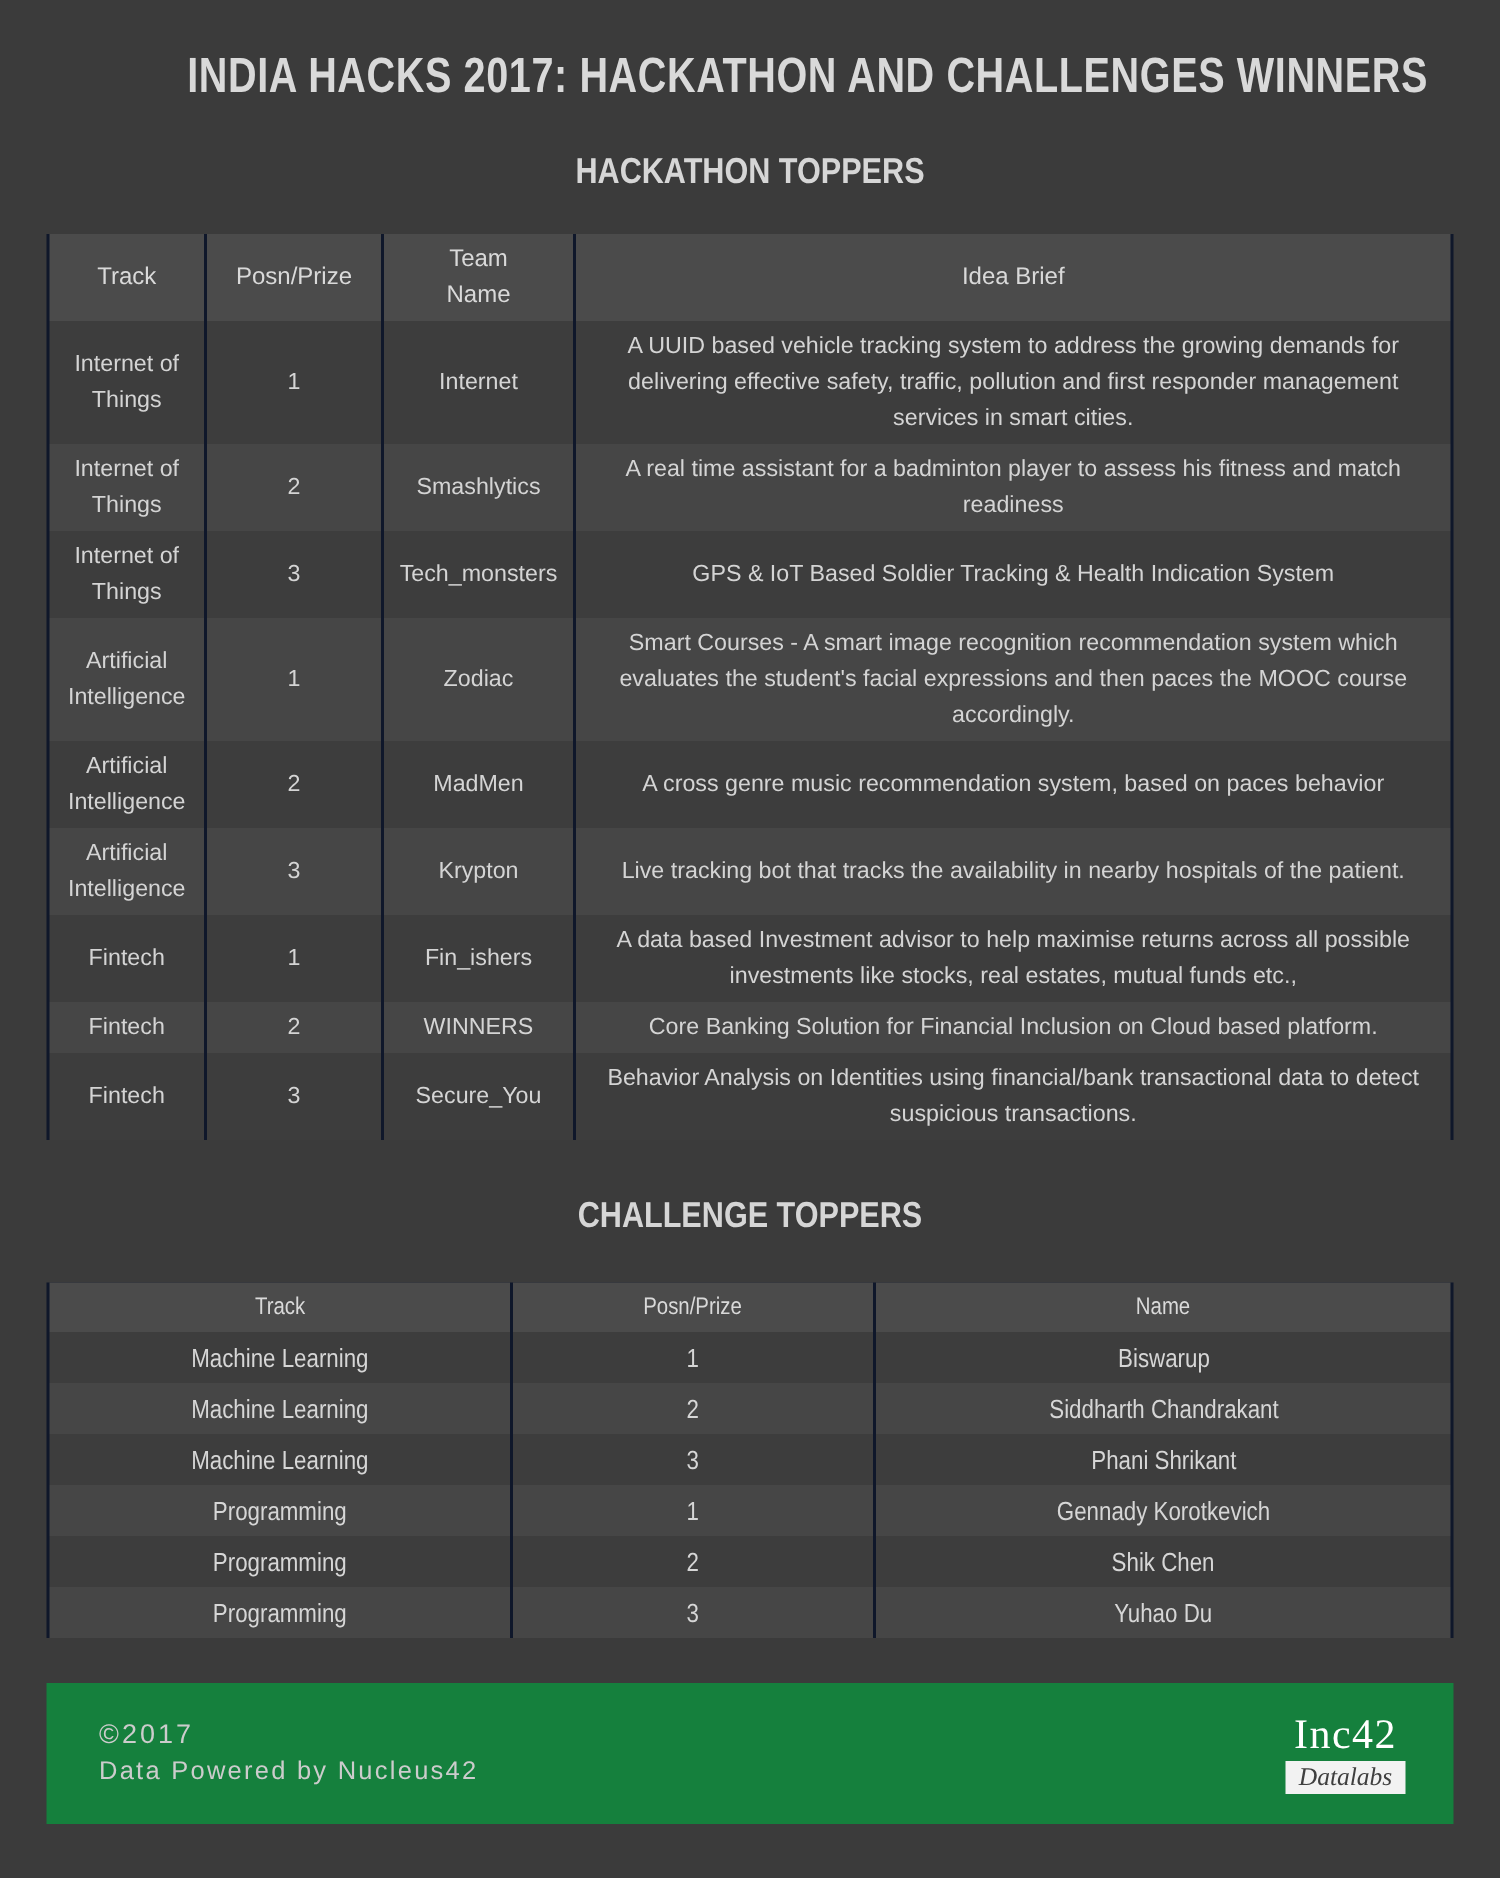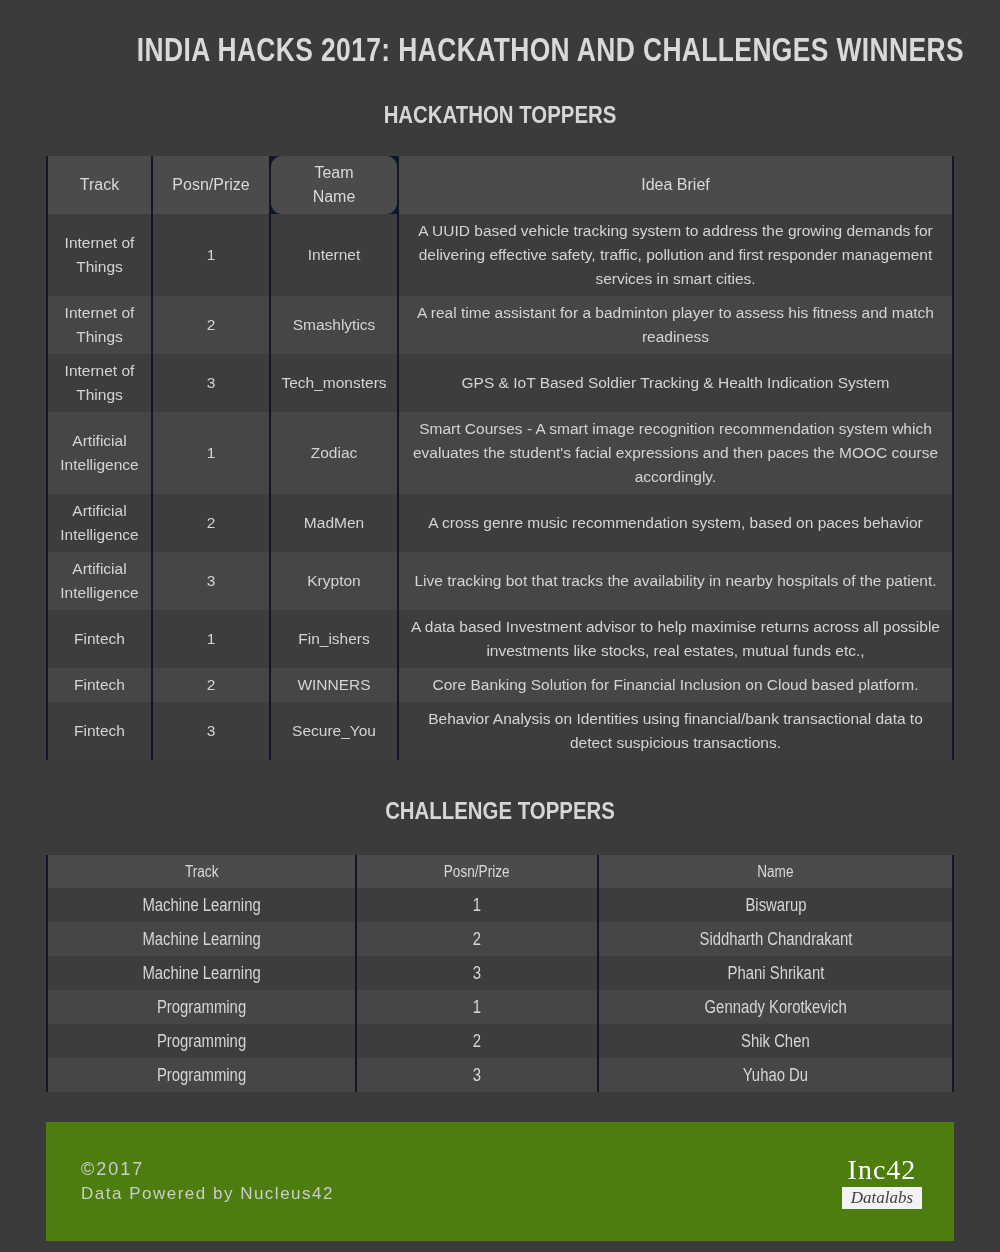--- a/index.html
+++ b/index.html
@@ -5,21 +5,21 @@
   * { box-sizing: border-box; }
   html, body { margin: 0; padding: 0; }
   body {
     width: 1000px;
     height: 1252px;
     background: #3b3b3b;
     font-family: "Liberation Sans", sans-serif;
     color: #d4d4d4;
     overflow: hidden;
   }
-  .wrap { padding: 0 46px; }
+  .wrap { padding: 0 31px; }
 
   
   h1.page-title {
     margin: 0;
     padding-top: 30px;
     font-size: 33px;
     line-height: 40px;
     font-weight: bold;
     text-align: center;
     color: #d9d9d9;
@@ -67,39 +67,39 @@
 
   .t1 td {
     font-size: 15.5px;
     line-height: 24px;
     padding: 5px 10px;
     color: #d4d4d4;
   }
   .t1 thead th { height: 58px; }
   .t1 .col-track { width: 103px; }
   .t1 .col-posn  { width: 116px; }
-  .t1 .col-team  { width: 126px; border-radius: 11px; }
+  .t1 .col-team  { width: 126px; }
   .th-team-inner { display: inline-block; max-width: 70px; }
 
   .t2 thead th { height: 33px; padding: 4px 8px; }
   .t2 td {
     font-size: 17.5px;
     line-height: 24px;
     padding: 5px 10px;
     color: #d6d6d6;
   }
   .t2 .col-track { width: 307px; }
   .t2 .col-posn  { width: 240px; }
   .cond { display: inline-block; transform: scaleX(0.85); white-space: nowrap; }
 
   
   footer.credits-band {
     margin-top: 30px;
-    height: 119px;
-    background: #4d7c0f;
+    height: 94px;
+    background: #15803d;
     display: flex;
     align-items: center;
     justify-content: space-between;
     padding: 0 32px 0 35px;
   }
   .credit-lines { color: #cccccc; }
   .credit-copyright {
     font-size: 18px;
     line-height: 24px;
     letter-spacing: 2px;

